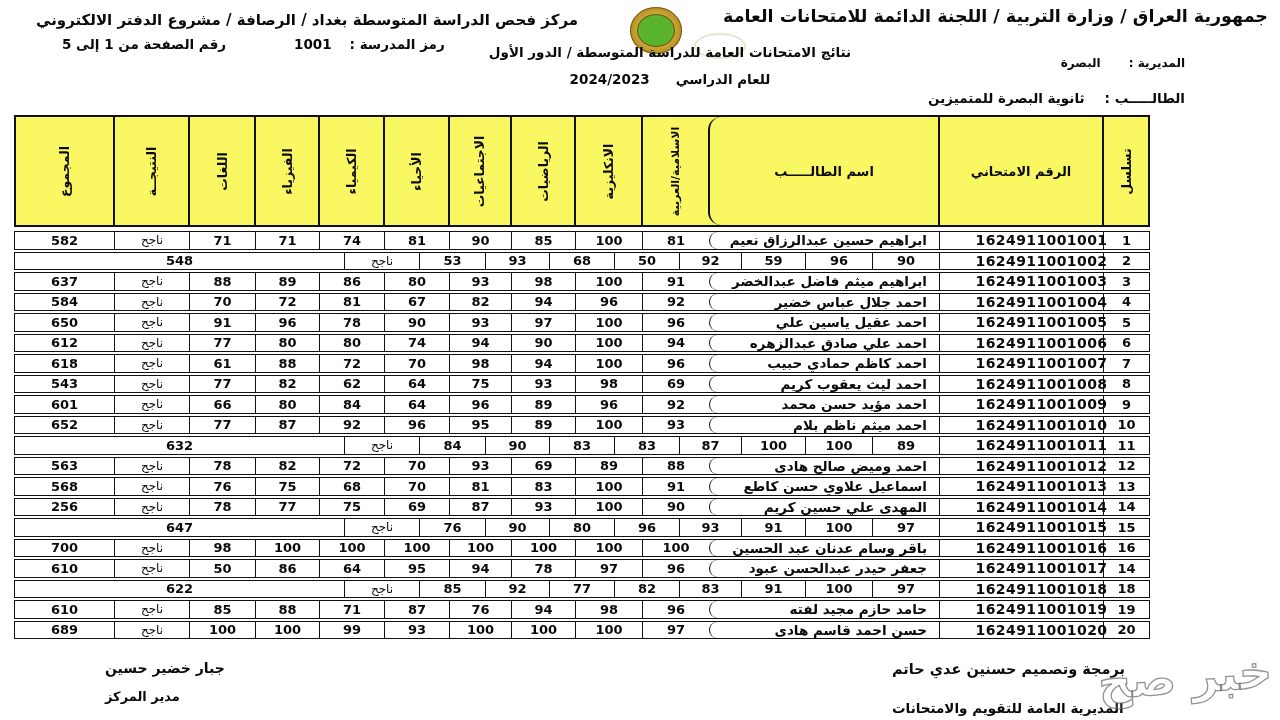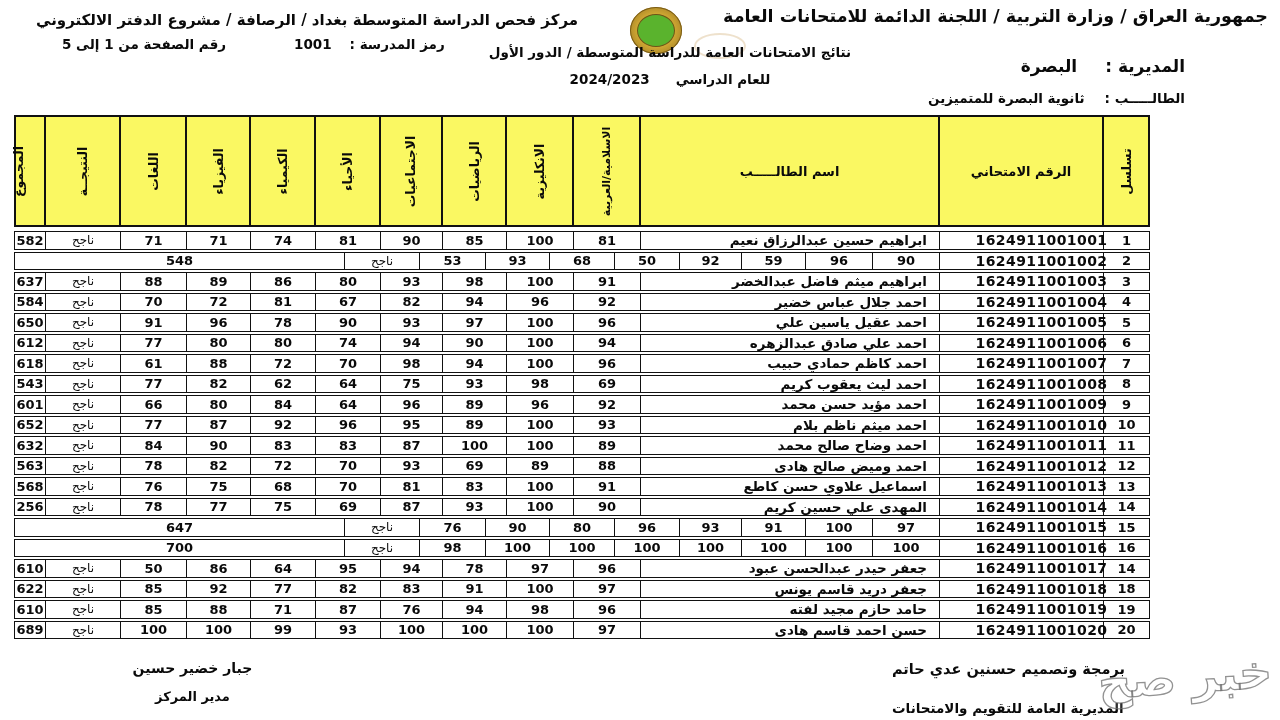--- a/index.html
+++ b/index.html
@@ -18,54 +18,54 @@
     background:radial-gradient(ellipse at center,#ecd25a 0%,#cfa733 50%,#8f6d1d 100%);
     box-shadow:0 0 0 1px #7a5c16 inset;display:flex;align-items:center;justify-content:center;}
   .emblem-inner{width:36px;height:31px;border-radius:50%;background:#5ab32d;border:1.5px solid #6d5517;}
   .watermark-top{top:33px;left:694px;width:48px;height:22px;border:2px solid rgba(205,170,110,0.35);border-radius:50%;}
   .page-num{top:36px;left:62px;font-size:13.5px;}
   .school-code{top:36px;left:286px;font-size:13.5px;margin-left:8px;}
   .school-code .val{margin-inline-start:18px;letter-spacing:.5px;}
   .results-title{top:44px;left:470px;width:400px;text-align:center;font-size:13.5px;}
   .year-line{top:71px;left:470px;width:400px;text-align:center;font-size:13.5px;}
   .year-line .val{margin-inline-start:26px;letter-spacing:.5px;}
-  .directorate{top:56px;right:95px;font-size:17px;text-align:center;}
+  .directorate{top:56px;right:95px;font-size:12px;text-align:center;}
   .directorate .val{margin-inline-start:28px;}
   .school-line{top:90px;right:95px;font-size:13.5px;}
   .school-line .val{margin-inline-start:20px;}
 
   
   .results-table{top:115px;left:14px;width:1136px;direction:rtl;}
   .trow{display:flex;direction:rtl;box-sizing:border-box;width:1136px;background:#fff;
     border:1.5px solid #111;margin-bottom:2px;height:18.5px;}
   .thead{background:#faf862;border:2px solid #111;height:112px;margin-bottom:4px;}
   .cell{box-sizing:border-box;flex-shrink:0;display:flex;align-items:center;justify-content:center;
     font-size:13px;overflow:visible;}
   .cell:not(:last-child){border-inline-end:1.5px solid #111;}
   .thead .cell:not(:last-child){border-inline-end:2px solid #111;}
   .c-serial{width:46px;font-weight:bold;}
   .c-exam_no{width:164px;font-weight:bold;font-size:14px;letter-spacing:.4px;padding-left:40px;}
-  .c-name{width:299px;justify-content:flex-start;padding-inline-start:12px;font-weight:bold;font-size:13.5px;white-space:nowrap;}
+  .c-name{width:230px;justify-content:flex-start;padding-inline-start:12px;font-weight:bold;font-size:13.5px;white-space:nowrap;border-radius:13px;}
   .c-islamic_arabic{width:67px;font-weight:bold;}
   .c-english{width:67px;font-weight:bold;}
   .c-math{width:64px;font-weight:bold;}
   .c-social{width:62px;font-weight:bold;}
   .c-biology{width:65px;font-weight:bold;}
   .c-chemistry{width:65px;font-weight:bold;}
   .c-physics{width:64px;font-weight:bold;}
   .c-languages{width:66px;font-weight:bold;}
   .c-result{width:75px;font-weight:normal;font-size:12px;}
   .c-total{flex:1;font-weight:bold;}
   .thead .cell{font-weight:bold;padding:0;}
   .thead .c-name,.thead .c-exam_no{font-size:13px;justify-content:center;padding:0;}
   .vh span{transform:rotate(-90deg);white-space:nowrap;font-size:12.5px;font-weight:bold;}
   .vh.small span{font-size:11px;}
 
   
-  .footer-left{top:660px;left:105px;width:175px;text-align:center;}
+  .footer-left{top:660px;left:105px;width:175px;text-align:left;}
   .footer-left .l1{font-size:14px;}
   .footer-left .l2{font-size:13px;margin-top:13px;}
   .footer-right{top:661px;right:78px;width:310px;text-align:left;}
   .footer-right .l1{font-size:14.5px;}
   .footer-right .l2{font-size:13.5px;margin-top:23px;}
 
   .watermark{top:650px;right:8px;font-size:46px;font-weight:bold;
     color:rgba(255,255,255,0.15);-webkit-text-stroke:1.3px rgba(110,110,110,0.75);
     transform:rotate(-4deg);white-space:nowrap;}
 </style>
@@ -284,21 +284,20 @@
         <div class="cell c-biology">96</div>
         <div class="cell c-chemistry">92</div>
         <div class="cell c-physics">87</div>
         <div class="cell c-languages">77</div>
         <div class="cell c-result">ناجح</div>
         <div class="cell c-total">652</div>
       </div>
       <div class="trow">
         <div class="cell c-serial">11</div>
         <div class="cell c-exam_no">1624911001011</div>
-        <div class="cell c-name">احمد وضاح صالح محمد</div>
         <div class="cell c-islamic_arabic">89</div>
         <div class="cell c-english">100</div>
         <div class="cell c-math">100</div>
         <div class="cell c-social">87</div>
         <div class="cell c-biology">83</div>
         <div class="cell c-chemistry">83</div>
         <div class="cell c-physics">90</div>
         <div class="cell c-languages">84</div>
         <div class="cell c-result">ناجح</div>
         <div class="cell c-total">632</div>
@@ -358,20 +357,21 @@
         <div class="cell c-biology">96</div>
         <div class="cell c-chemistry">80</div>
         <div class="cell c-physics">90</div>
         <div class="cell c-languages">76</div>
         <div class="cell c-result">ناجح</div>
         <div class="cell c-total">647</div>
       </div>
       <div class="trow">
         <div class="cell c-serial">16</div>
         <div class="cell c-exam_no">1624911001016</div>
+        <div class="cell c-name">باقر وسام عدنان عبد الحسين</div>
         <div class="cell c-islamic_arabic">100</div>
         <div class="cell c-english">100</div>
         <div class="cell c-math">100</div>
         <div class="cell c-social">100</div>
         <div class="cell c-biology">100</div>
         <div class="cell c-chemistry">100</div>
         <div class="cell c-physics">100</div>
         <div class="cell c-languages">98</div>
         <div class="cell c-result">ناجح</div>
         <div class="cell c-total">700</div>
@@ -387,21 +387,20 @@
         <div class="cell c-biology">95</div>
         <div class="cell c-chemistry">64</div>
         <div class="cell c-physics">86</div>
         <div class="cell c-languages">50</div>
         <div class="cell c-result">ناجح</div>
         <div class="cell c-total">610</div>
       </div>
       <div class="trow">
         <div class="cell c-serial">18</div>
         <div class="cell c-exam_no">1624911001018</div>
-        <div class="cell c-name">جعفر دريد قاسم يونس</div>
         <div class="cell c-islamic_arabic">97</div>
         <div class="cell c-english">100</div>
         <div class="cell c-math">91</div>
         <div class="cell c-social">83</div>
         <div class="cell c-biology">82</div>
         <div class="cell c-chemistry">77</div>
         <div class="cell c-physics">92</div>
         <div class="cell c-languages">85</div>
         <div class="cell c-result">ناجح</div>
         <div class="cell c-total">622</div>

